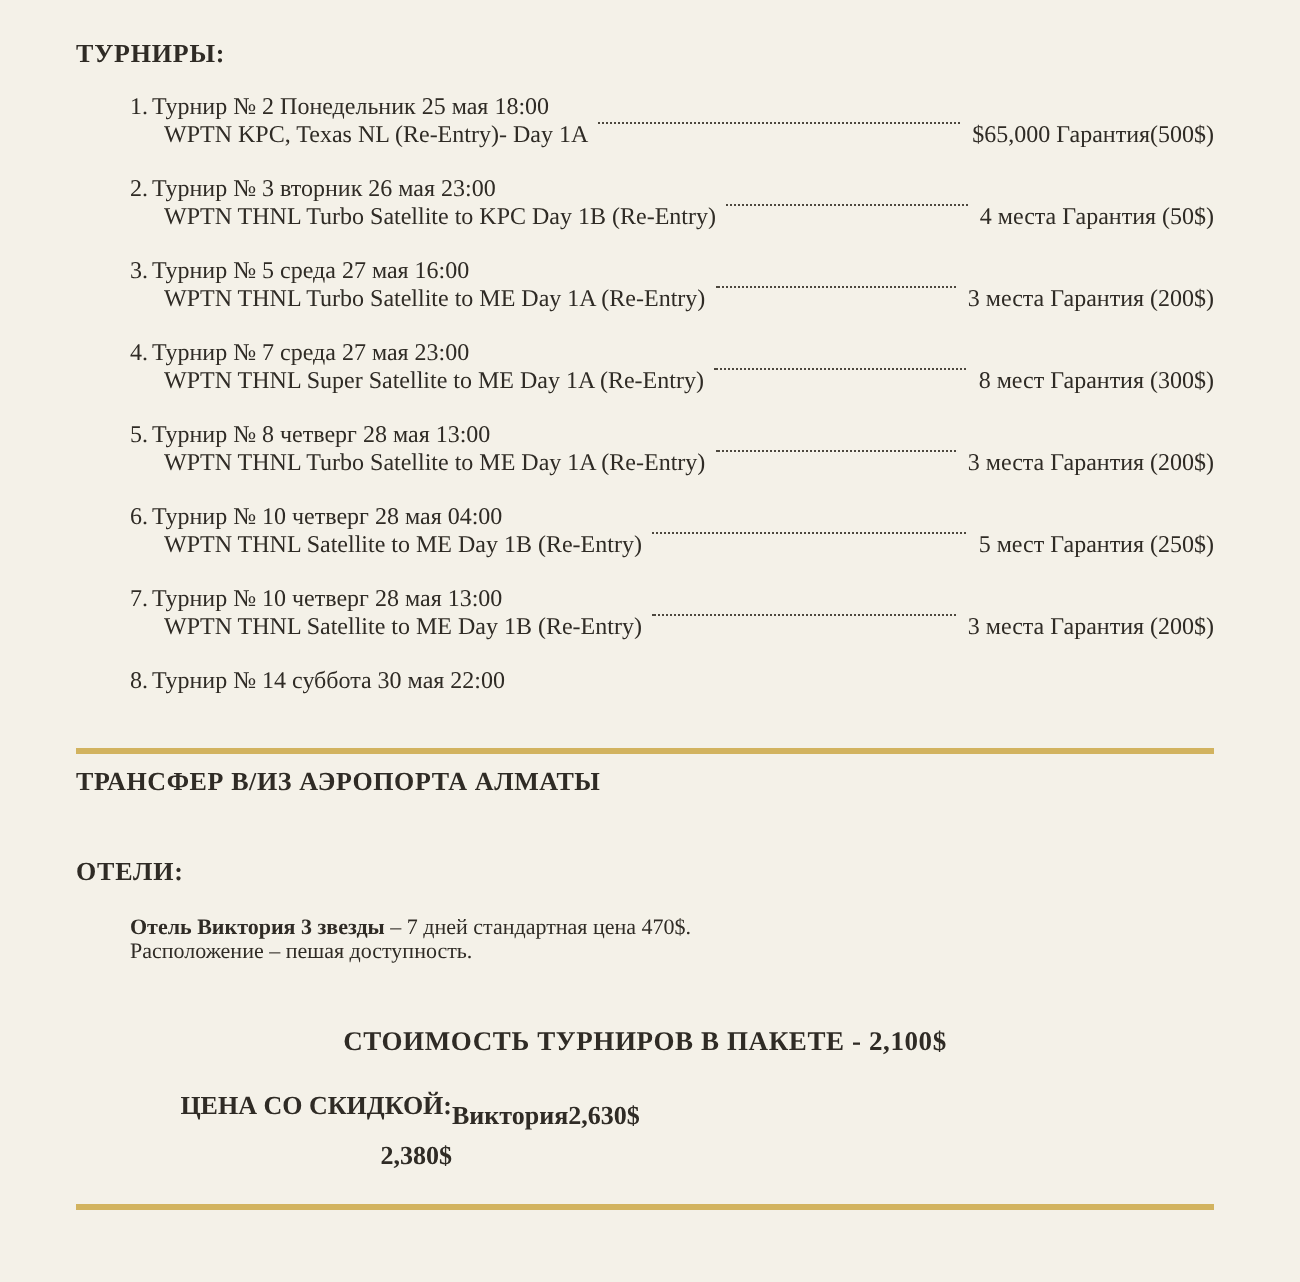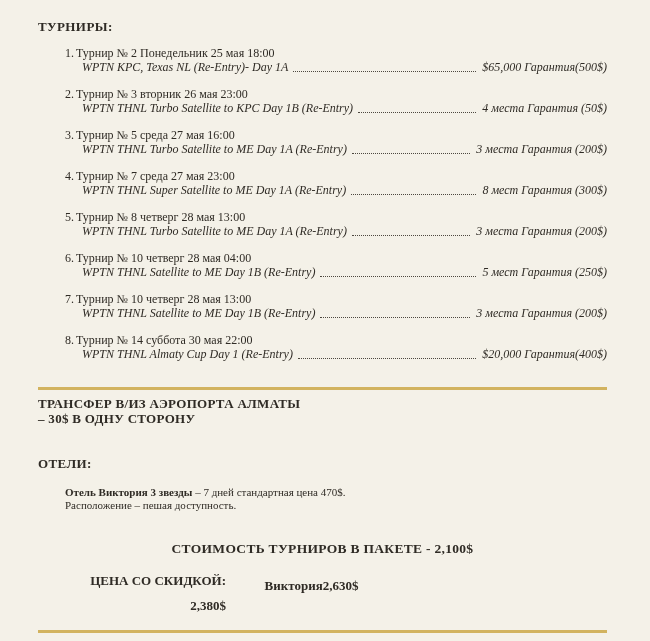--- a/index.html
+++ b/index.html
@@ -19,21 +19,21 @@
     margin: 0;
     font-size: 13px;
     line-height: 14px;
     font-weight: bold;
     letter-spacing: 0.4px;
   }
   .t-list { margin: 13px 0 0 0; padding: 0; list-style: none; }
   .t-item { margin-bottom: 14px; font-size: 12px; line-height: 13.5px; }
   .t-title-line { padding-left: 27px; }
   .t-num { display: inline-block; margin-right: 2px; }
-  .t-detail-line { padding-left: 44px; display: flex; align-items: flex-end; font-style: italic; }
+  .t-detail-line { padding-left: 44px; display: flex; align-items: flex-start; }
   .t-desc { white-space: nowrap; }
   .t-leader {
     flex: 1 1 auto;
     min-width: 16px;
     border-bottom: 1.6px dotted #4d483f;
     margin: 0 6px 2.5px 5px;
   }
   .t-value { white-space: nowrap; }
   .divider { height: 3px; background: #d2b35f; }
   .divider-top { margin-top: 26px; }
@@ -45,21 +45,21 @@
   .package-cost { margin-top: 30px; font-size: 13.5px; line-height: 15px; font-weight: bold; letter-spacing: 0.3px; text-align: center; }
   .price-grid {
     margin-top: 17px;
     display: grid;
     grid-template-columns: 188px 171px;
     font-size: 13px;
     line-height: 15px;
     font-weight: bold;
   }
   .price-grid .cell-right { text-align: right; }
-  .price-row-a { margin-top: 5px; display: flex; justify-content: center; }
+  .price-row-a { margin-top: 5px; display: flex; justify-content: flex-start; }
   .price-row-b { margin-top: 5px; text-align: right; font-family: Liberation Serif, serif; }
 </style>
 </head>
 <body>
 
 <div class="page">
 
   <h1 class="section-heading">ТУРНИРЫ:</h1>
 
   <ol class="t-list">
@@ -114,33 +114,27 @@
     <li class="t-item">
       <div class="t-title-line"><span class="t-num">7.</span><span>Турнир № 10 четверг 28 мая 13:00</span></div>
       <div class="t-detail-line">
           <span class="t-desc">WPTN THNL Satellite to ME Day 1B (Re-Entry)</span>
           <span class="t-leader"></span>
           <span class="t-value">3 места Гарантия (200$)</span>
         </div>
     </li>
     <li class="t-item">
       <div class="t-title-line"><span class="t-num">8.</span><span>Турнир № 14 суббота 30 мая 22:00</span></div>
-      <div class="t-detail-line">
-          <span class="t-desc">WPTN THNL Almaty Cup Day 1 (Re-Entry)</span>
-          <span class="t-leader"></span>
-          <span class="t-value">$20,000 Гарантия(400$)</span>
-        </div>
     </li>
   </ol>
 
   <div class="divider divider-top"></div>
 
   <div class="transfer">
     <div>ТРАНСФЕР В/ИЗ АЭРОПОРТА АЛМАТЫ</div>
-    <div>– 30$ В ОДНУ СТОРОНУ</div>
   </div>
 
   <h2 class="section-heading hotels-heading">ОТЕЛИ:</h2>
 
   <div class="hotel-info">
     <div><span class="hotel-name">Отель Виктория 3 звезды</span><span> – 7 дней стандартная цена 470$.</span></div>
     <div>Расположение – пешая доступность.</div>
   </div>
 
   <div class="package-cost">СТОИМОСТЬ ТУРНИРОВ В ПАКЕТЕ - 2,100$</div>

